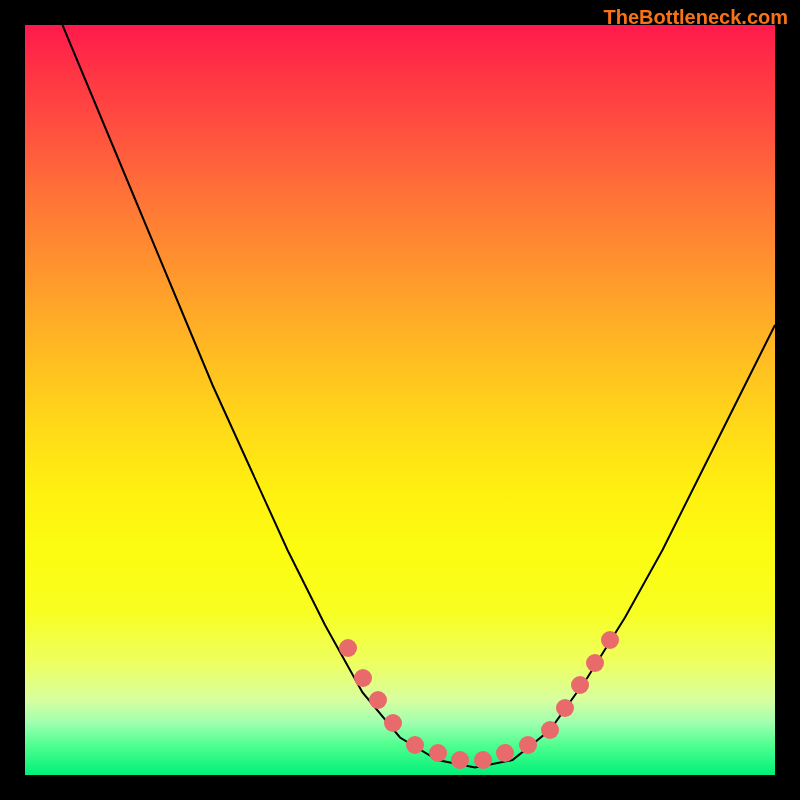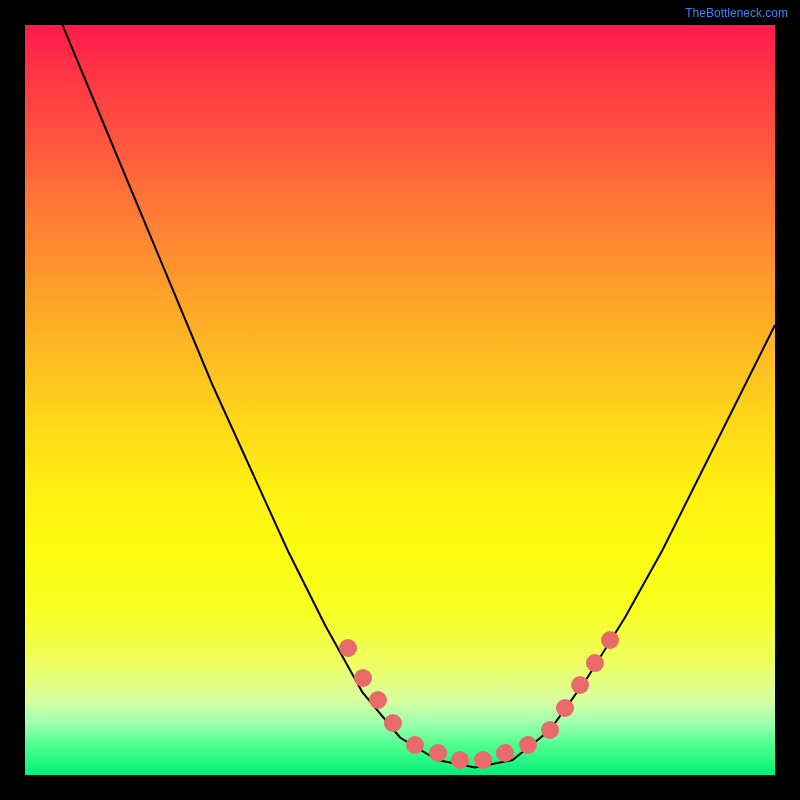--- a/index.html
+++ b/index.html
@@ -11,24 +11,24 @@
       width: 800px;
       height: 800px;
       background: #000;
       position: relative;
       overflow: hidden;
     }
     .watermark {
       position: absolute;
       top: 6px;
       right: 12px;
-      color: #3b82f6;
+      color: #f97316;
       font-family: Arial, sans-serif;
-      font-size: 12px;
-      font-weight: normal;
+      font-size: 20px;
+      font-weight: bold;
       z-index: 10;
     }
     .chart-area {
       position: absolute;
       left: 25px;
       top: 25px;
       width: 750px;
       height: 750px;
       background: linear-gradient(to bottom,
         #ff1a4d 0%,

